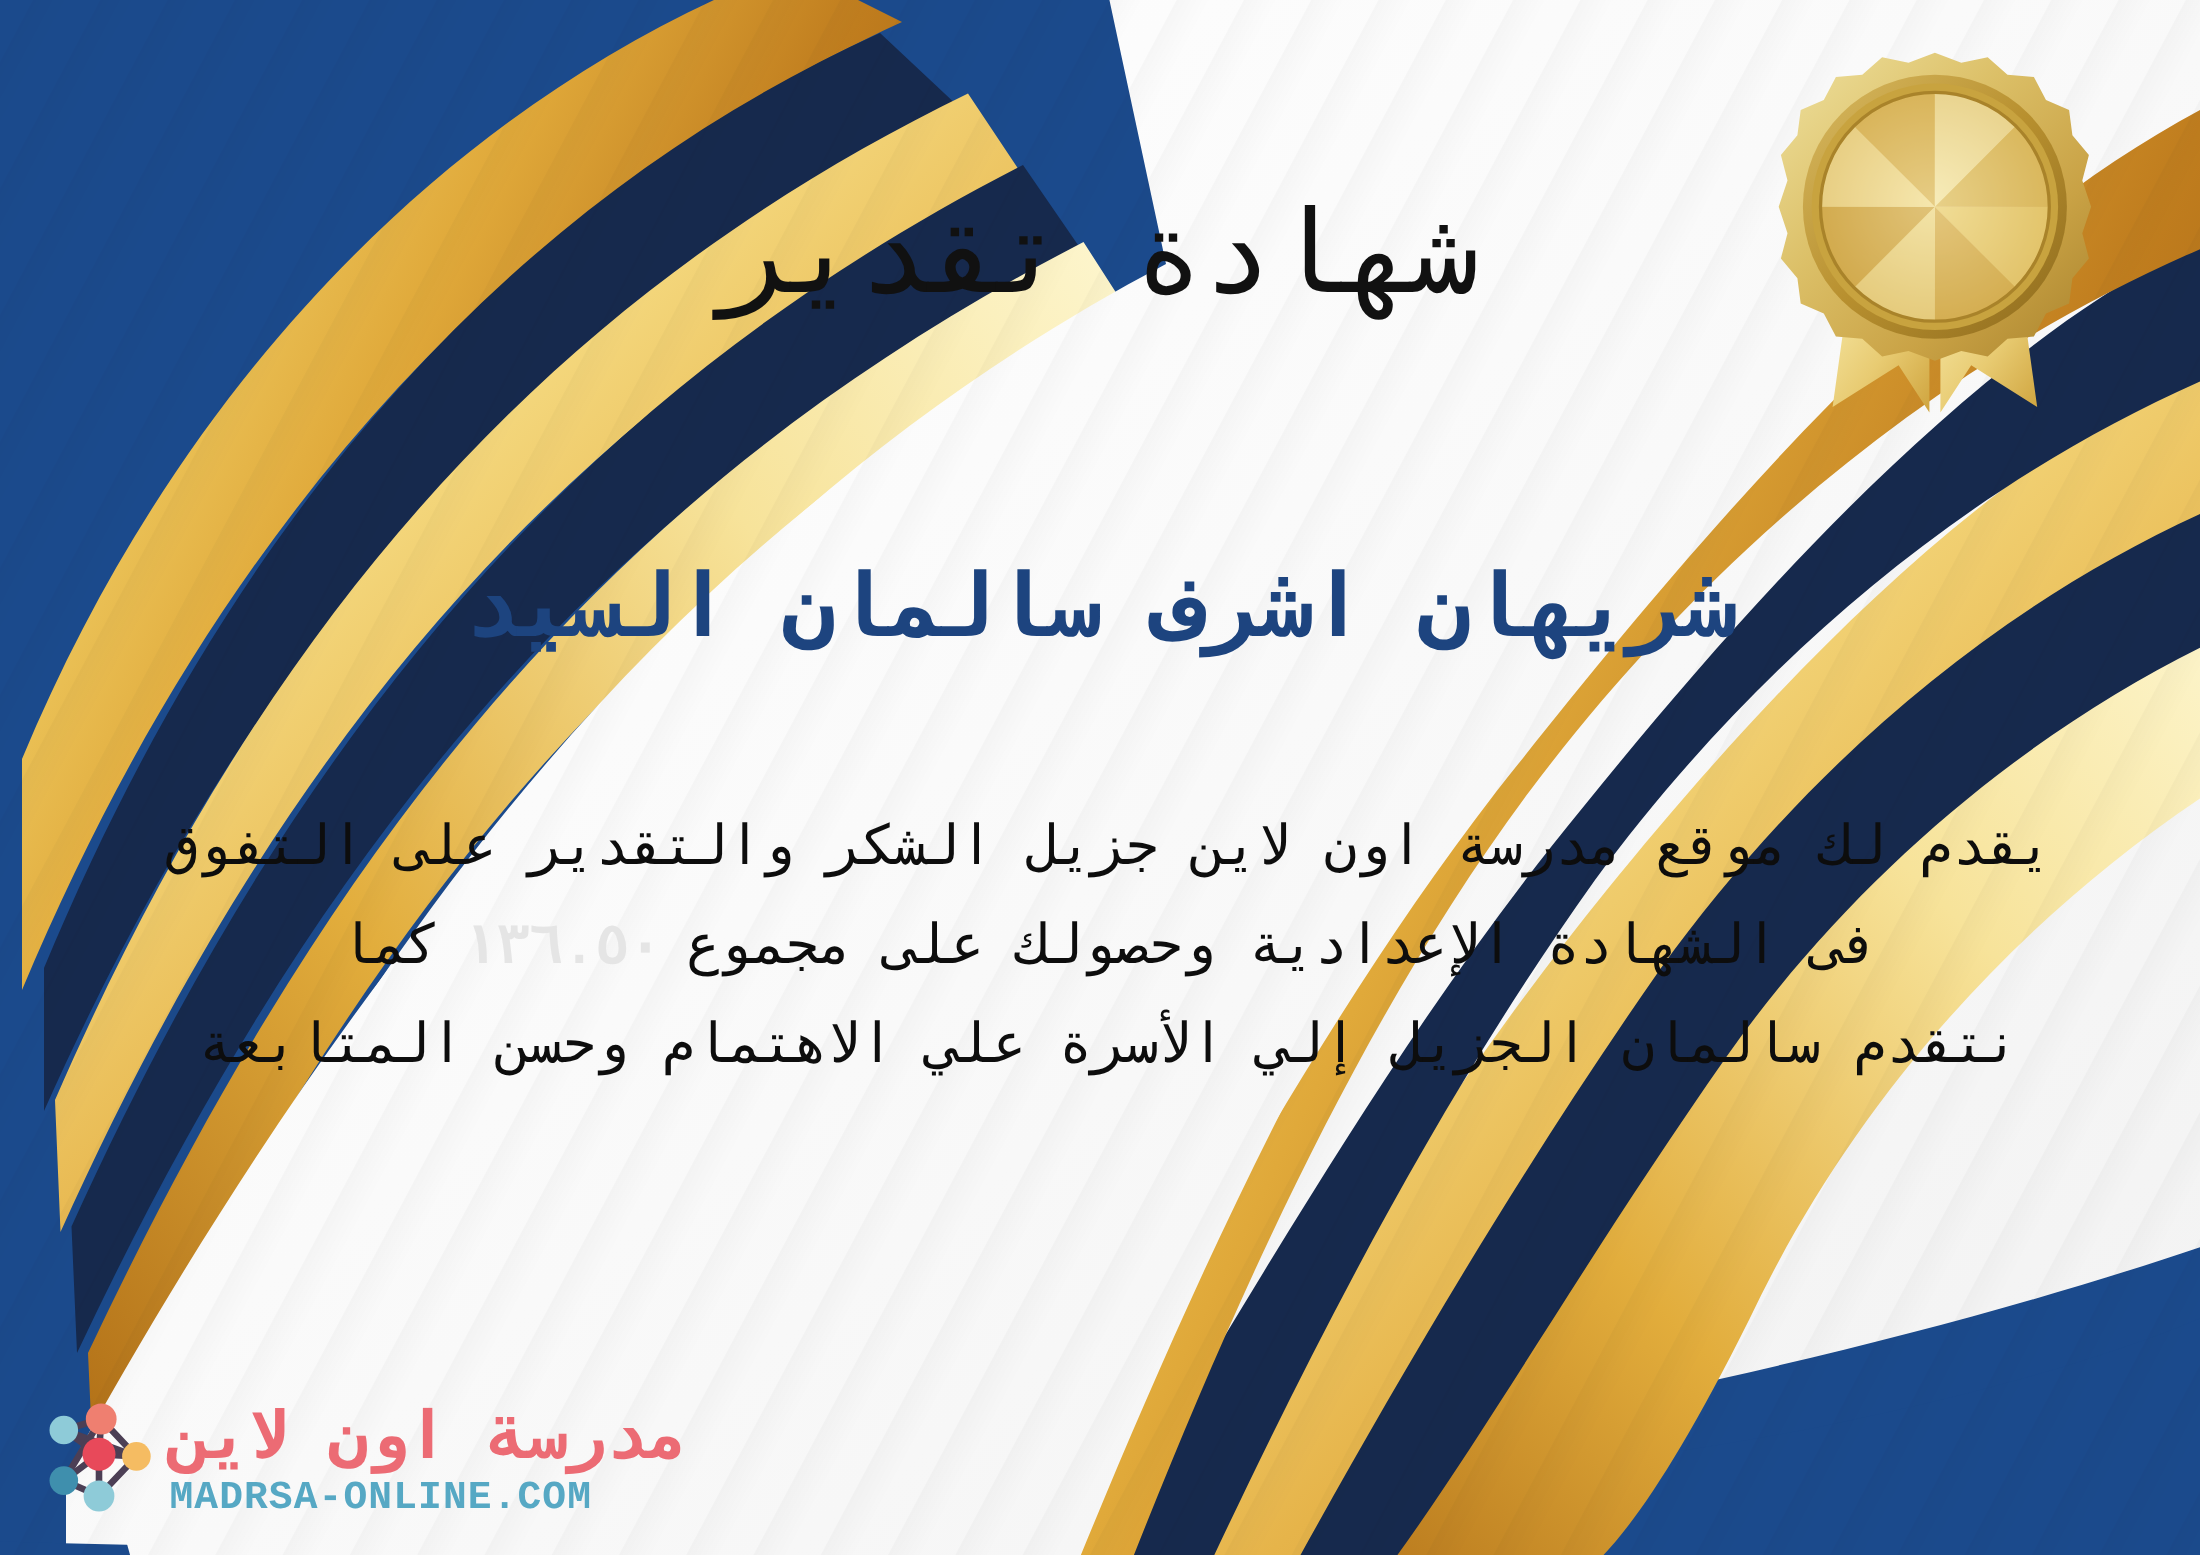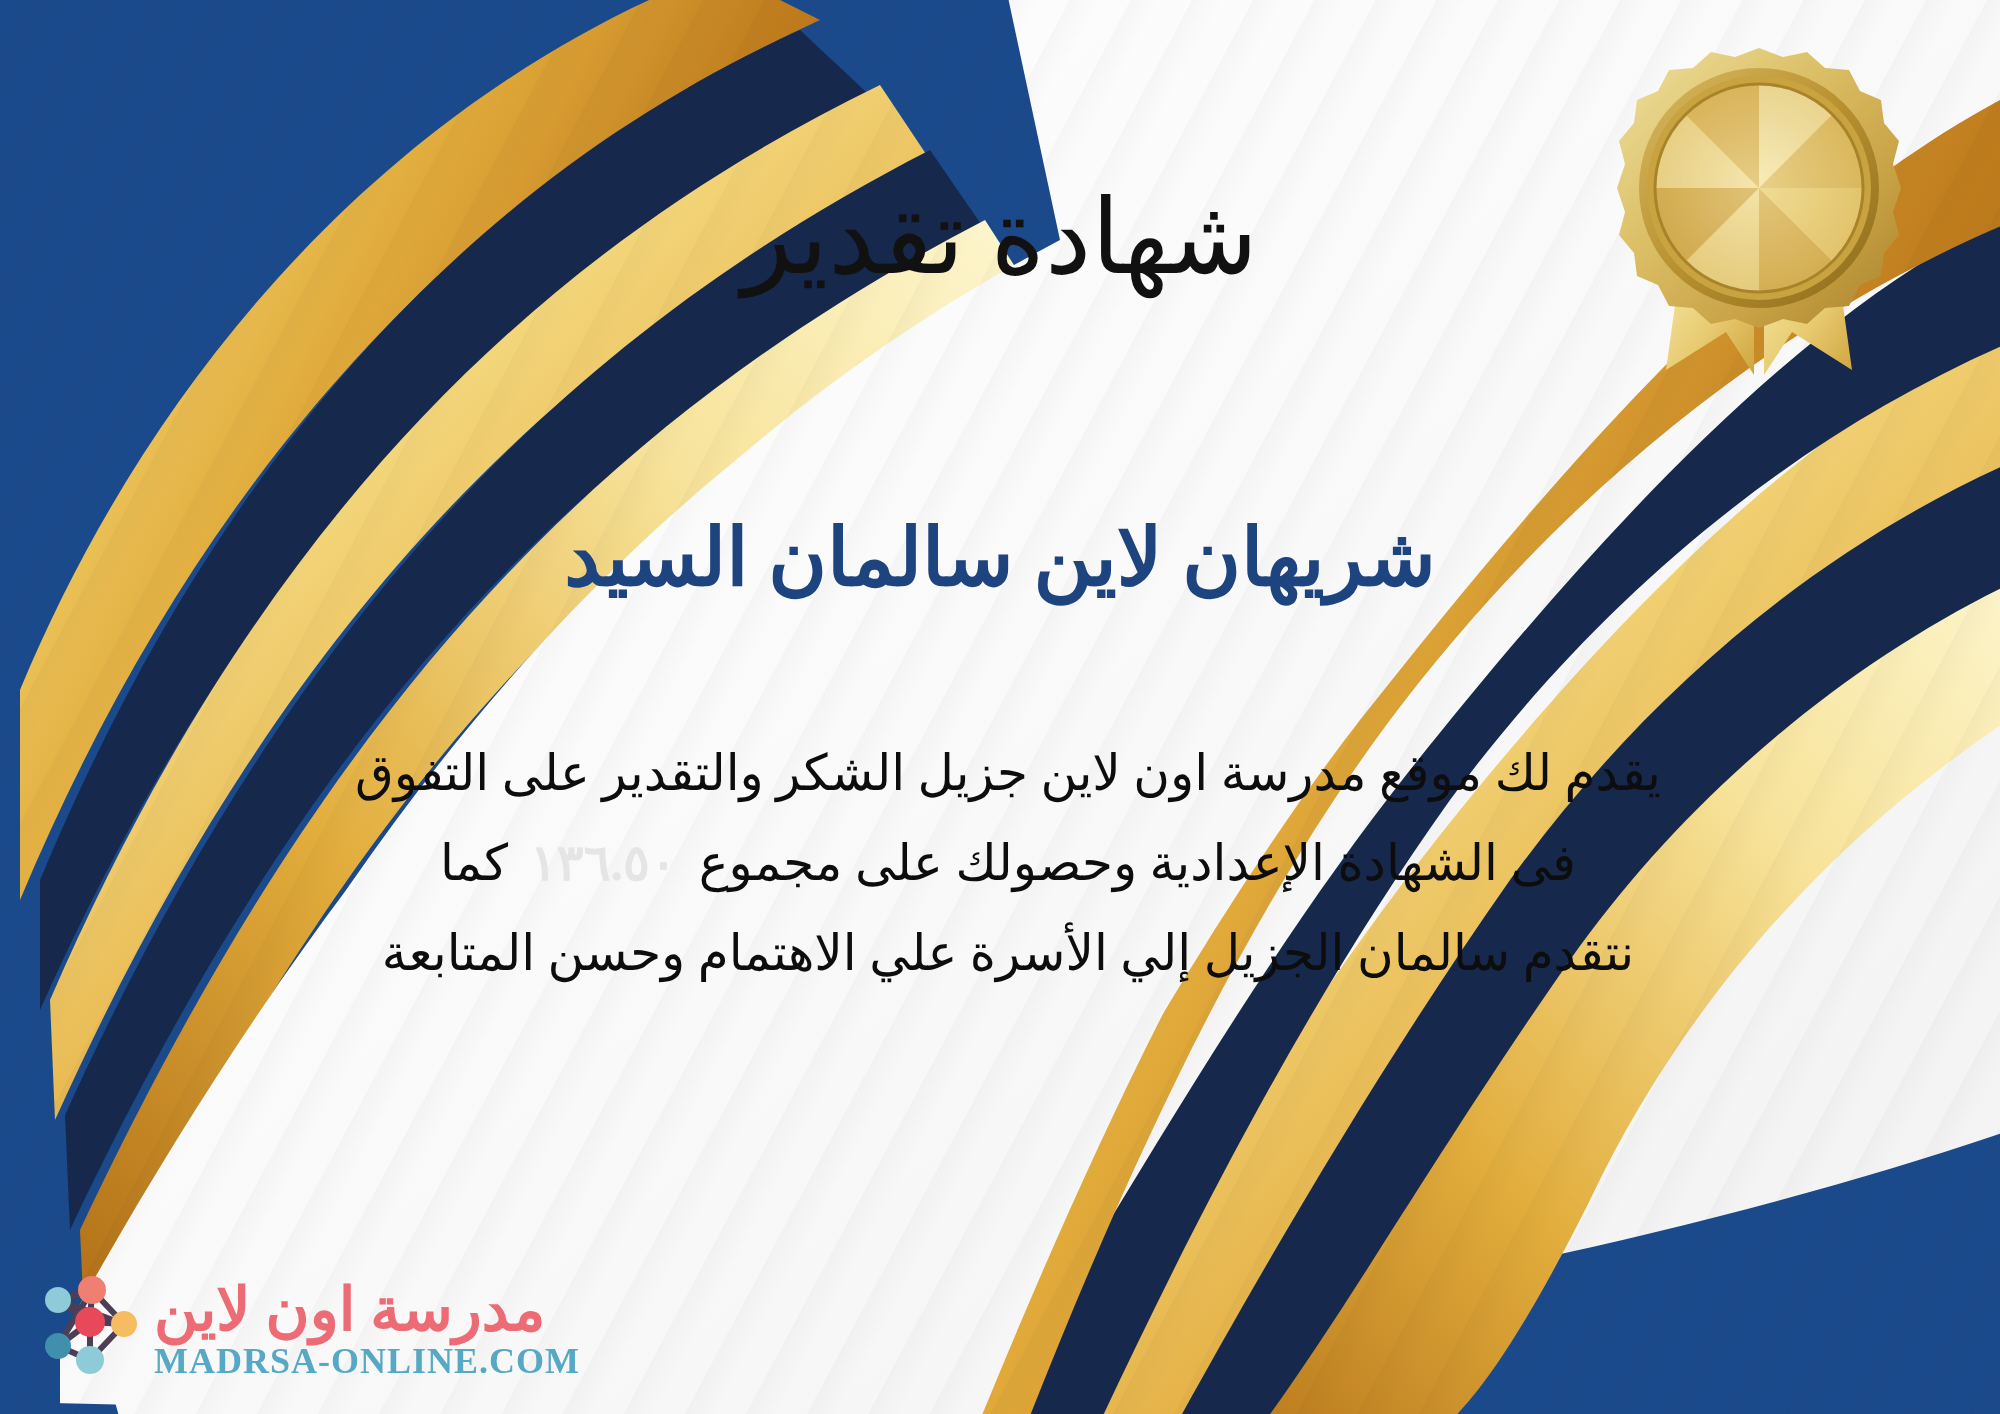--- a/index.html
+++ b/index.html
@@ -6,21 +6,21 @@
   html, body {
     margin: 0;
     padding: 0;
     background: #ffffff;
   }
   #certificate {
     position: relative;
     width: 2000px;
     height: 1414px;
     overflow: hidden;
-    font-family: Liberation Serif, serif;
+    font-family: Liberation Mono, monospace;
     background: #1b4a8c;
   }
 
   
   .bg-svg {
     position: absolute;
     inset: 0;
     width: 2000px;
     height: 1414px;
     display: block;
@@ -305,21 +305,21 @@
         <path d="M0,0 L 74,-74 A104,104 0 0,1 104,0 Z" fill="#d8b556"></path>
       </g>
       <circle r="104" fill="none" stroke="#a9832a" stroke-width="3"></circle>
     </g>
   </svg>
 
   <div class="content">
 
     <h1 class="cert-title">شهادة تقدير</h1>
 
-    <div class="recipient-name">شريهان لاين سالمان السيد</div>
+    <div class="recipient-name">شريهان اشرف سالمان السيد</div>
 
     <div class="body-block">
 
       <div class="body-line">يقدم لك موقع مدرسة اون لاين جزيل الشكر  والتقدير على التفوق</div>
 
       <div class="body-line">
         <span>فى الشهادة الإعدادية وحصولك على مجموع</span><span class="grade-value">١٣٦.٥٠</span><span>كما</span>
       </div>
 
       <div class="body-line">نتقدم  سالمان الجزيل إلي الأسرة علي الاهتمام وحسن المتابعة</div>

